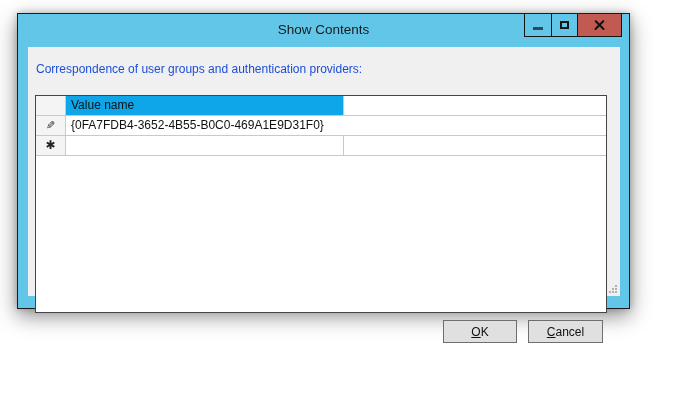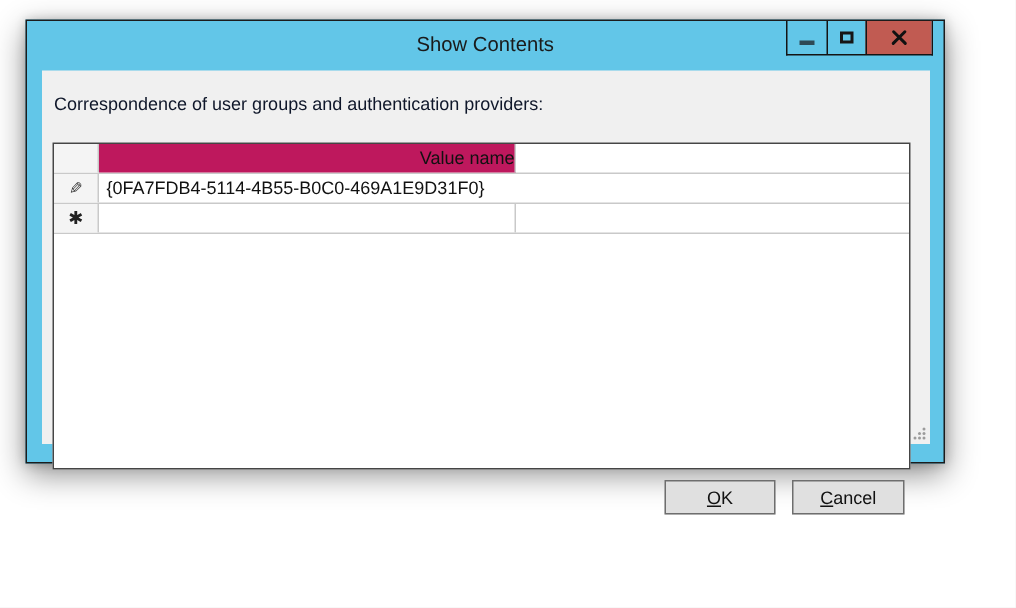--- a/index.html
+++ b/index.html
@@ -52,21 +52,21 @@
   .glyph-close i{position:absolute; left:-1px; top:4.5px; width:13px; height:2.4px; background:#111; border-radius:1px;}
   .glyph-close i.x1{transform:rotate(45deg);}
   .glyph-close i.x2{transform:rotate(-45deg);}
   
   .content{
     position:absolute; left:10px; right:9px; top:33px; bottom:12px;
     background:var(--content-bg);
   }
   .desc{
     position:absolute; left:8px; top:15px;
-    font-size:12px; color:#0f172a;
+    font-size:12px; color:#1d4ed8;
   }
   
   .grid{
     position:absolute; left:7px; top:48px;
     width:572px; height:218px;
     background:#FFFFFF;
     border:1px solid #454545;
     overflow:hidden;
   }
   .g-row{display:flex; height:20px; border-bottom:1px solid #C9C9C9;}
@@ -74,21 +74,21 @@
     font-size:12px; line-height:19px; color:#111;
     white-space:nowrap; overflow:hidden;
   }
   .c-marker{
     width:30px; border-right:1px solid #C9C9C9;
     background:#F4F4F4;
     text-align:center;
   }
   .c-name{width:278px; border-right:1px solid #C9C9C9; padding-left:5px;}
   .c-value{flex:1; padding-left:5px;}
-  .g-header .c-name, .g-header .c-value{background:#be185d;text-align:right;}
+  .g-header .c-name, .g-header .c-value{background:#0ea5e9;}
   .pencil{
     display:inline-block; font-size:11px; color:#333;
     transform:scaleX(-1); line-height:19px;
   }
   .new-row-star{font-size:12px; color:#222; line-height:19px;}
   
   .btn{
     position:absolute; top:273px; height:23px;
     background:#E0E0E0;
     border:1px solid #6E6E6E;
@@ -133,21 +133,21 @@
     <div class="grid">
       <div class="g-row g-header">
         <div class="g-cell c-marker"></div>
         <div class="g-cell c-name">Value name</div>
       </div>
 
       <div class="g-row">
         <div class="g-cell c-marker">
           <span class="pencil">✎</span>
         </div>
-        <div class="g-cell c-value">{0FA7FDB4-5114-4B55-B0C0-469A1E9D31F0}</div>
+        <div class="g-cell c-value">{0FA7FDB4-3652-4B55-B0C0-469A1E9D31F0}</div>
       </div>
 
       <div class="g-row">
         <div class="g-cell c-marker">
           <span class="new-row-star">✱</span>
         </div>
         <div class="g-cell c-name"></div>
         <div class="g-cell c-value"></div>
       </div>
     </div>

